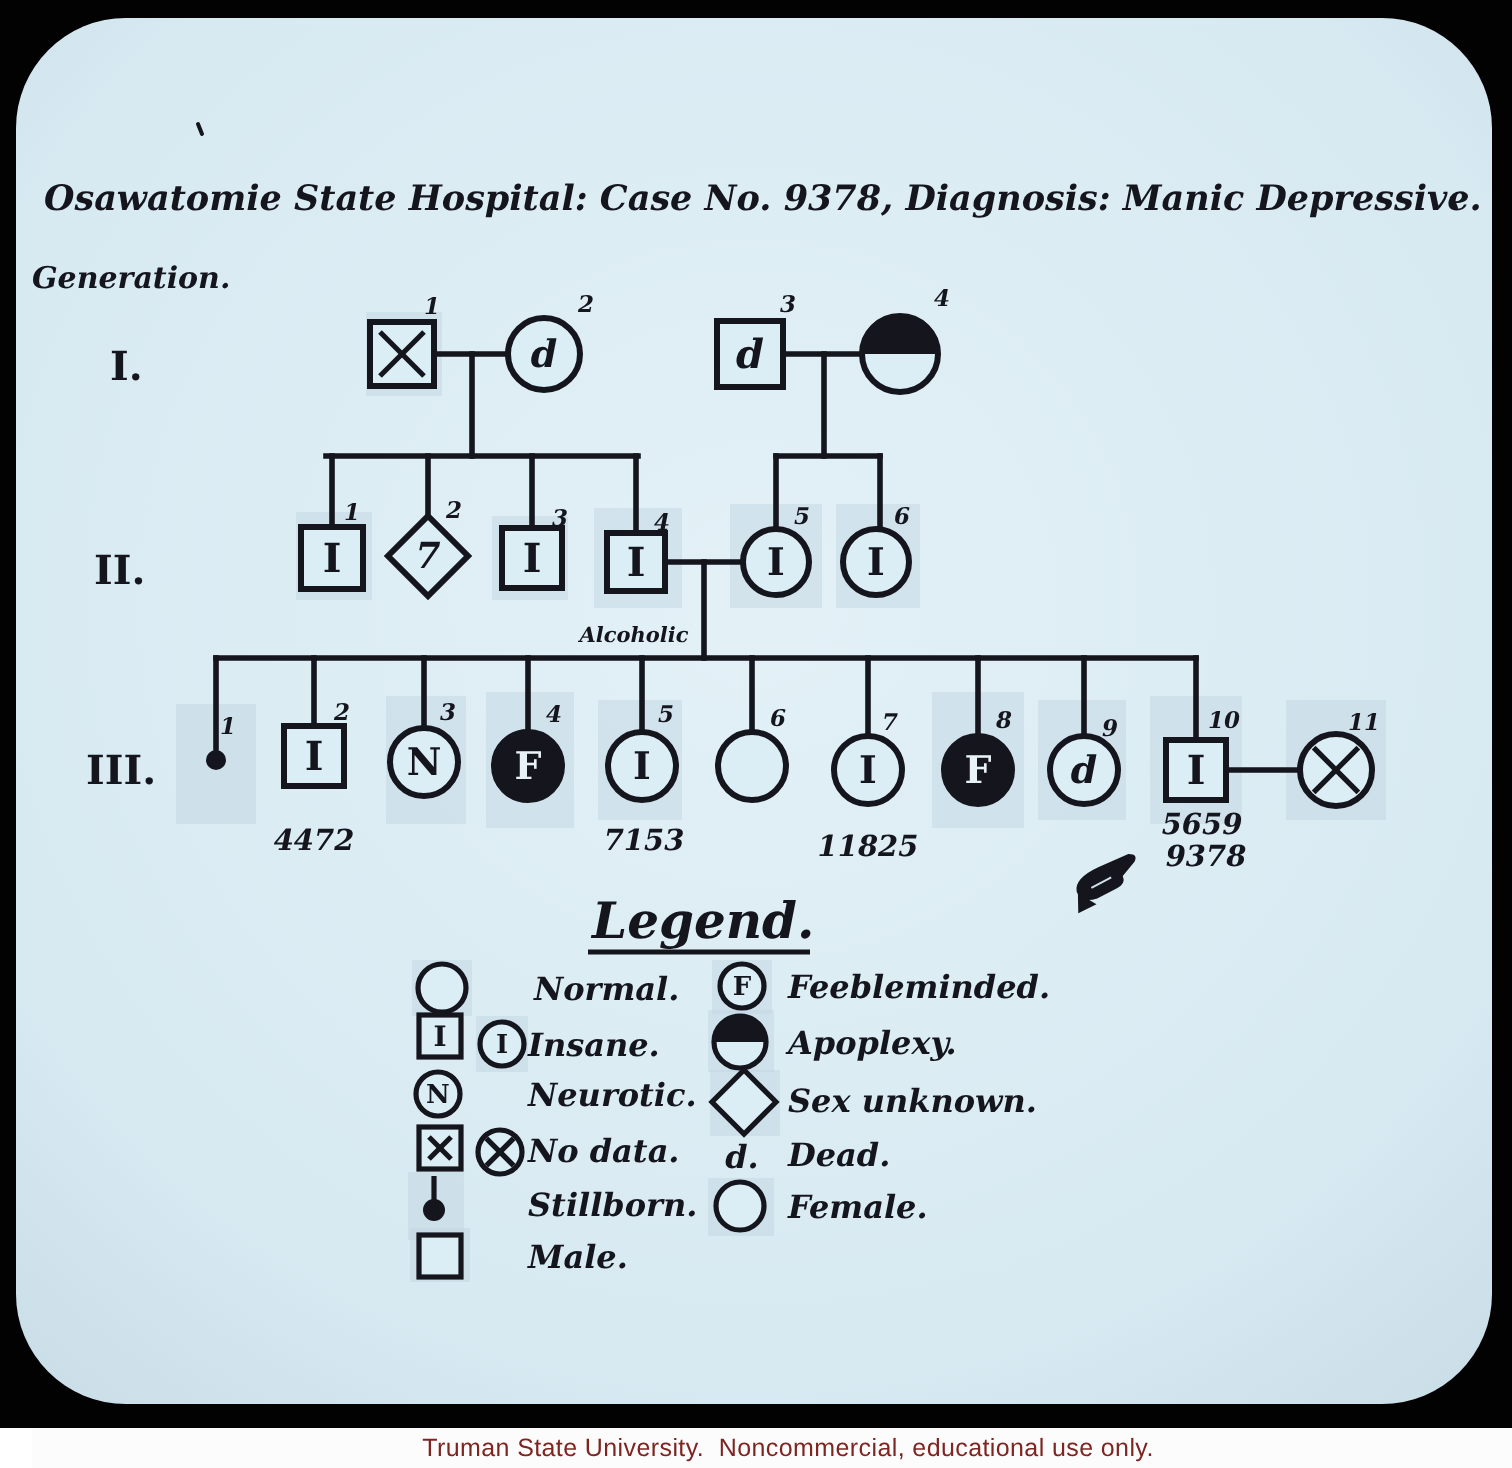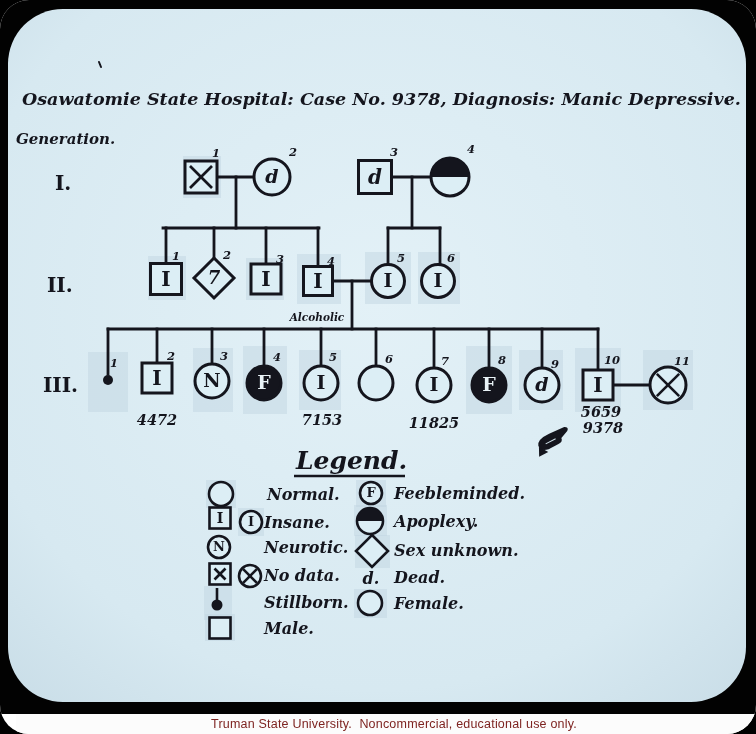--- a/index.html
+++ b/index.html
@@ -1,17 +1,17 @@
 <!DOCTYPE html>
 <html><head>
 <meta charset="utf-8">
 <style>
   html,body{margin:0;padding:0;background:#000;}
   .stage{position:relative;width:756px;height:734px;background:#ffffff;overflow:hidden;
-         font-family:"DejaVu Serif", serif;border-radius:29px;}
+         font-family:"DejaVu Serif", serif;}
   #slide-svg{position:absolute;left:0;top:0;display:block;}
   .caption-bar{position:absolute;left:16px;top:714px;width:756px;height:20px;background:#fcfcfc;
                display:flex;align-items:center;justify-content:center;}
   .caption-bar span{font-family:"Liberation Sans", sans-serif;font-size:12.5px;letter-spacing:.2px;
                     color:#7e2421;white-space:pre;}
 </style>
 </head>
 <body>
 
 <div class="stage">

